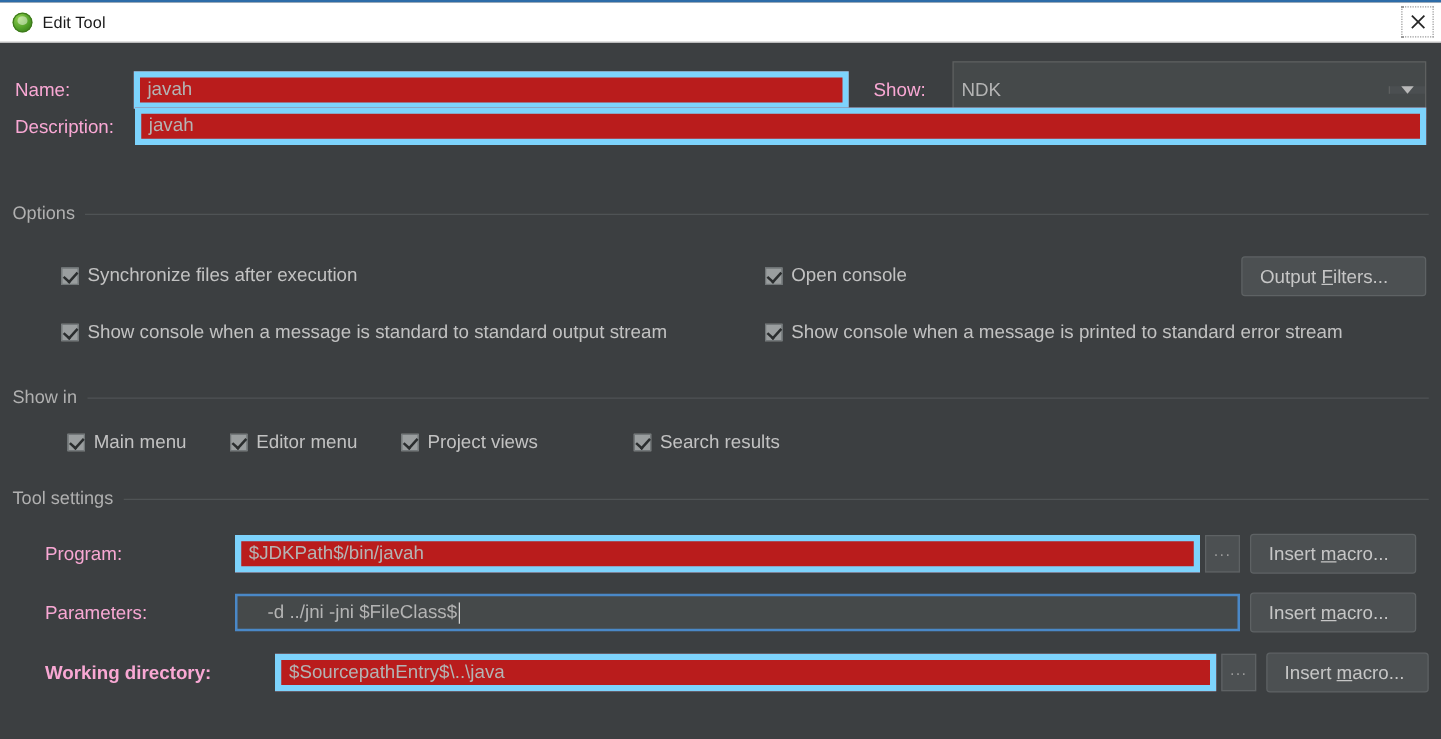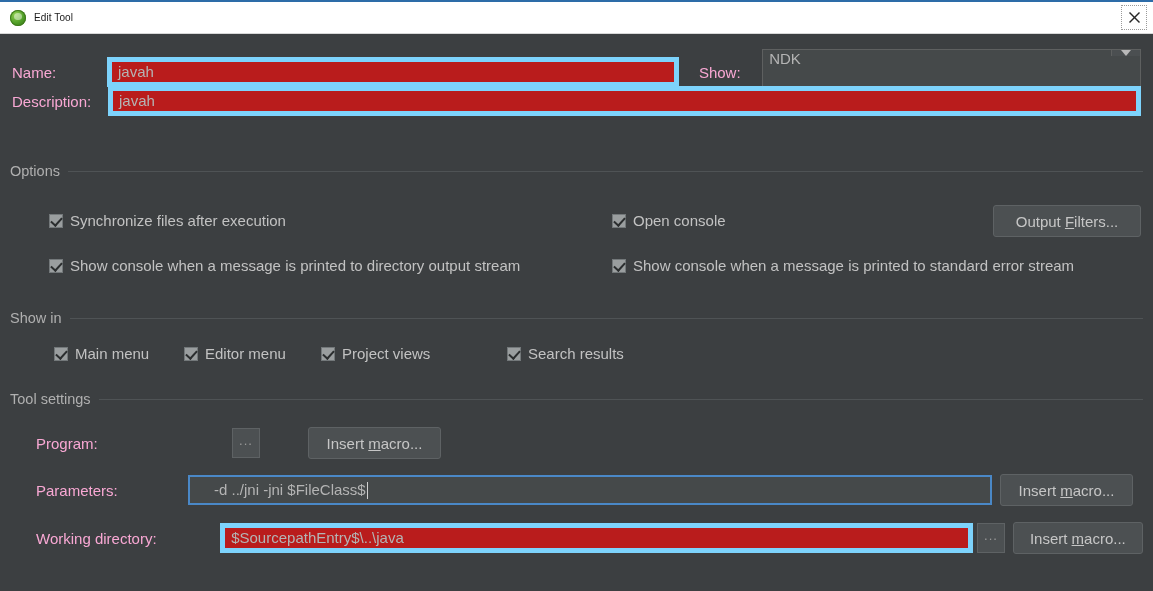--- a/index.html
+++ b/index.html
@@ -47,21 +47,21 @@
   }
   .title-icon::after {
     content: "";
     position: absolute;
     left: 4px; top: 3px;
     width: 8px; height: 7px;
     border-radius: 50% 50% 45% 45%;
     background: rgba(255,255,255,0.45);
   }
   .title-text {
-    font-size: 10px;
+    font-size: 13px;
     color: #1a1a1a;
     letter-spacing: 0.1px;
     white-space: nowrap;
   }
   .title-close {
     position: absolute;
     right: 6px;
     top: 3px;
     width: 26px;
     height: 25px;
@@ -121,21 +121,21 @@
     vertical-align: middle;
   }
 
   
   .combo {
     display: flex;
     height: 46px;
     border: 1px solid #5e6060;
     background: #45494a;
     box-sizing: border-box;
-    align-items: flex-start;
+    align-items: center;
   }
   .combo-text {
     flex: 1;
     color: #b4b4b4;
     font-size: 15px;
     padding: 0 6px;
     display: flex;
     align-items: center;
     overflow: hidden;
     white-space: nowrap;
@@ -210,21 +210,21 @@
     background: #4c5052;
     border: 1px solid #5e6264;
     border-radius: 3px;
     color: #c6c6c6;
     font-size: 15px;
     font-family: "Liberation Sans", sans-serif;
     height: 32px;
     padding: 0 14px;
     display: inline-flex;
     align-items: center;
-    justify-content: center;
+    justify-content: flex-start;
     box-sizing: border-box;
     white-space: nowrap;
     cursor: default;
   }
   .btn u { text-decoration: underline; }
 
   .dots-btn {
     width: 28px;
     height: 30px;
     background: #4c5052;
@@ -295,21 +295,21 @@
     </div>
 
     <div class="abs" style="left:993px; top:171px;">
       <button class="btn" style="width:148px;">
           <span>Output <u>F</u>ilters...</span>
         </button>
     </div>
 
     <div class="abs cb" style="left:49px; top:223px;">
       <span class="box"></span>
-      <span class="txt">Show console when a message is printed to directory output stream</span>
+      <span class="txt">Show console when a message is standard to standard output stream</span>
     </div>
 
     <div class="abs cb" style="left:612px; top:223px;">
       <span class="box"></span>
       <span class="txt">Show console when a message is printed to standard error stream</span>
     </div>
 
     <div class="abs group-head" style="left:10px; top:276px; width:1133px;">
       <span class="gh-text">Show in</span>
       <span class="gh-line"></span>
@@ -330,43 +330,44 @@
     <div class="abs cb" style="left:463px; top:311px;padding-left:44px;">
       <span class="box"></span>
       <span class="txt">Search results</span>
     </div>
 
     <div class="abs group-head" style="left:10px; top:357px; width:1133px;">
       <span class="gh-text">Tool settings</span>
       <span class="gh-line"></span>
     </div>
 
-    <div class="abs row" style="left:36px; top:393px; width:1107px;gap:40px;">
+    <div class="abs row" style="left:36px; top:393px; width:1107px;">
       <span class="lbl" style="width:152px;">Program:</span>
+      <div class="field" style="width:772px;">$JDKPath$/bin/javah</div>
       <span class="dots-btn" style="margin-left:4px;">
         <span>...</span>
       </span>
       <button class="btn" style="width:133px; margin-left:8px;">
           <span>Insert <u>m</u>acro...</span>
         </button>
     </div>
 
     <div class="abs row" style="left:36px; top:440px; width:1107px;">
       <span class="lbl" style="width:152px;">Parameters:</span>
       <div class="field focused" style="width:804px;padding-left:24px;">
         <span>-d ../jni -jni $FileClass$</span>
           <span class="caret"></span>
       </div>
       <button class="btn" style="width:133px; margin-left:8px;">
           <span>Insert <u>m</u>acro...</span>
         </button>
     </div>
 
     <div class="abs row" style="left:36px; top:488px; width:1107px;">
-      <span class="lbl" style="width:152px;">Working directory:</span>
+      <span class="lbl" style="width:152px;font-weight:bold;">Working directory:</span>
       <div class="field" style="width:772px;margin-left:36px;">$SourcepathEntry$\..\java</div>
       <span class="dots-btn" style="margin-left:4px;">
         <span>...</span>
       </span>
       <button class="btn" style="width:133px; margin-left:8px;">
           <span>Insert <u>m</u>acro...</span>
         </button>
     </div>
 
   </div>

